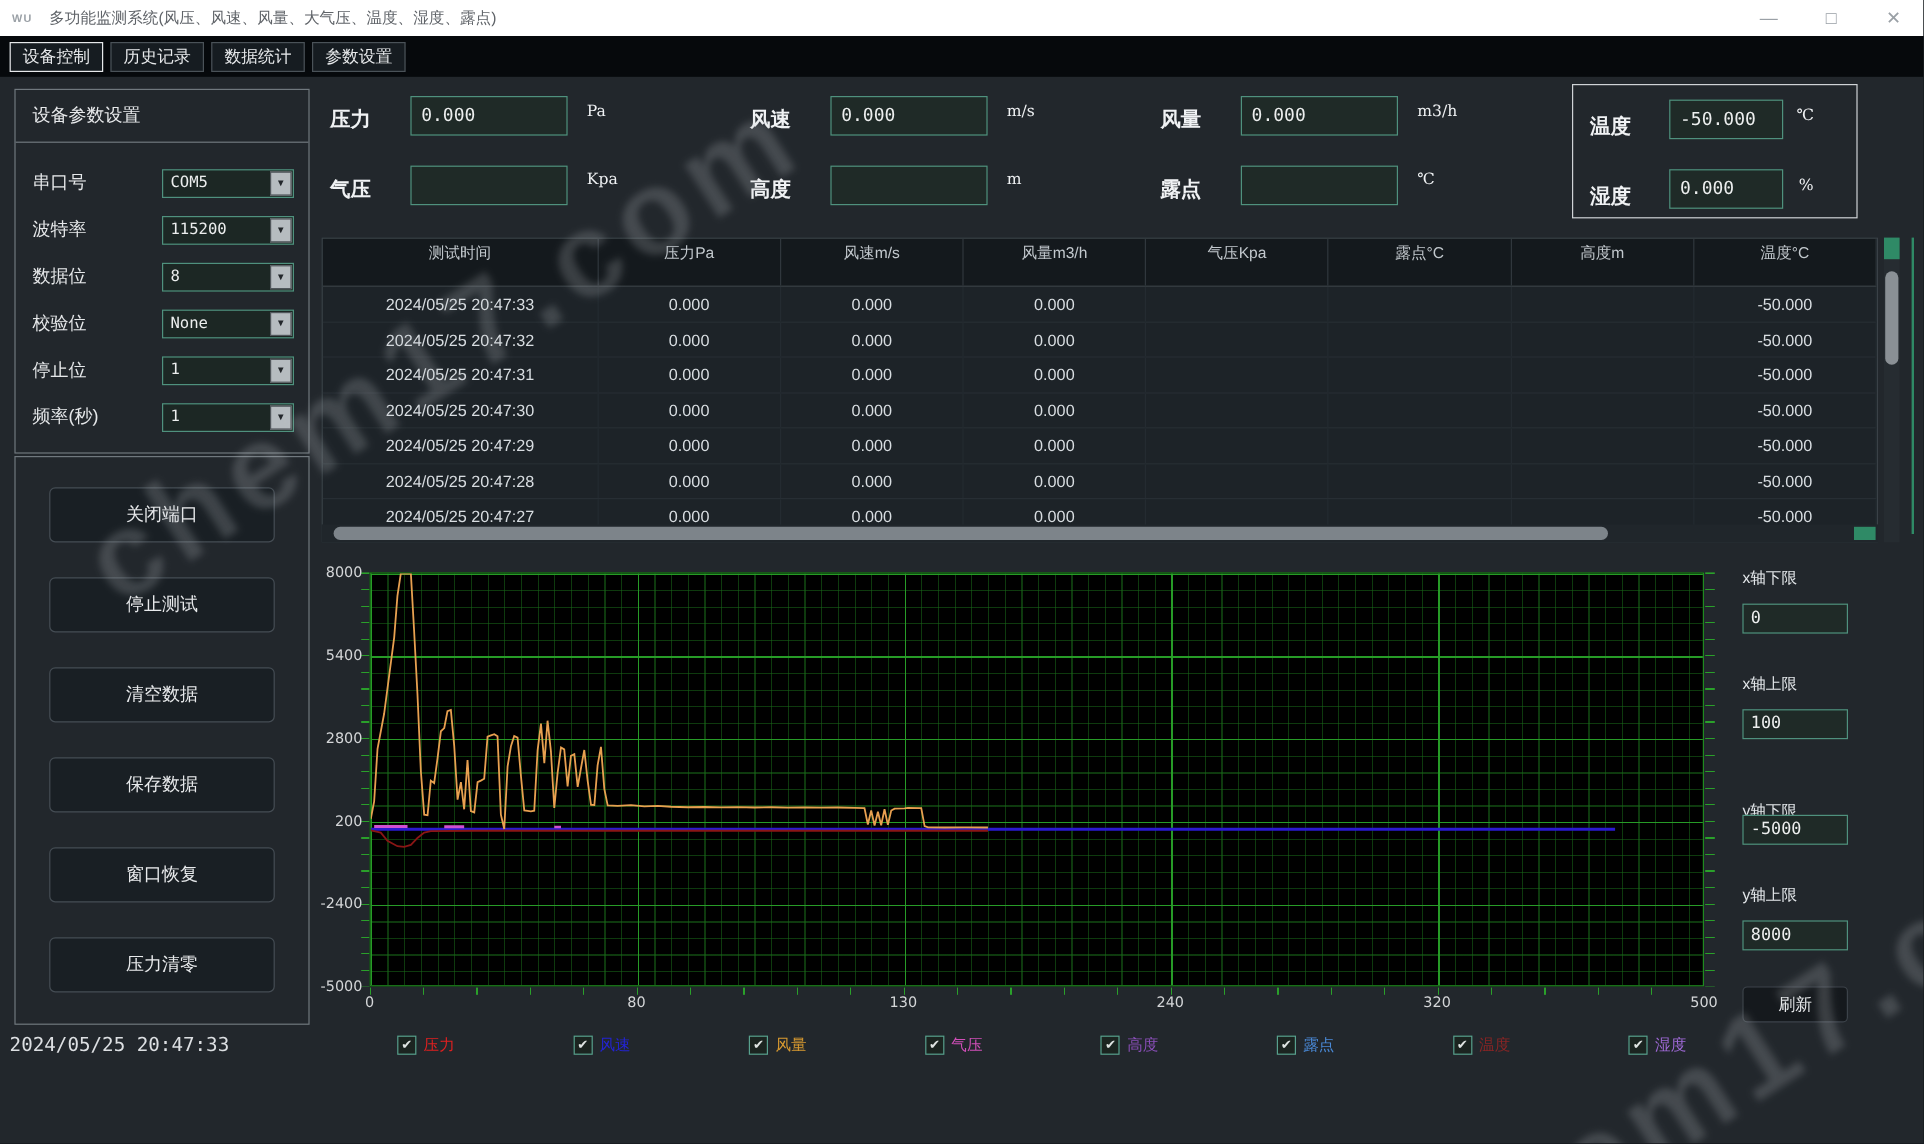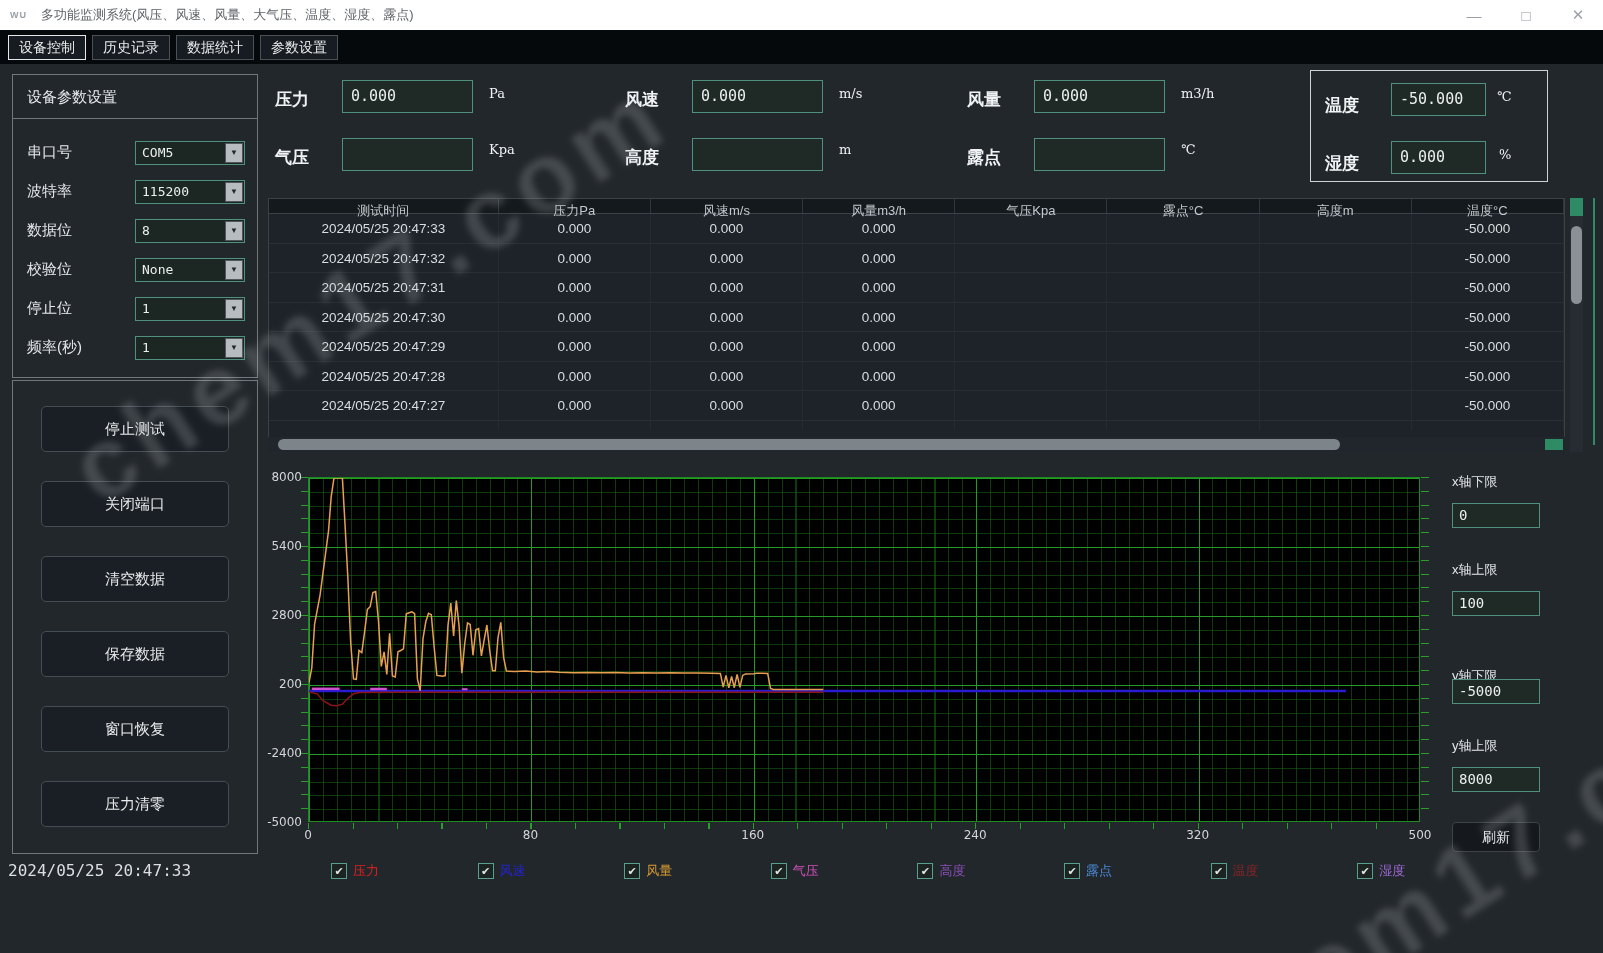--- a/index.html
+++ b/index.html
@@ -24,21 +24,21 @@
   .combo .cval{flex:1;padding-left:6px;font-size:13px;color:#eceeee;font-family:"DejaVu Sans Mono",monospace;}
   .combo .dd{width:18px;height:20px;margin-right:1px;background:#b6bcc0;border:1px solid #50565b;color:#23272b;font-size:8px;display:flex;align-items:center;justify-content:center;}
   .sidebtn{display:block;width:188px;height:46px;margin:0 auto;background:#191f24;border:1px solid #454d54;border-radius:5px;color:#e8eaec;font-size:15px;text-align:center;line-height:44px;}
   
   .rlabel{position:absolute;font-size:17px;color:#f0f2f4;font-weight:bold;}
   .rinput{position:absolute;width:131px;height:33px;border:1px solid #4f917e;background:#1f2a27;color:#eceeee;font-size:15px;font-family:"DejaVu Sans Mono",monospace;line-height:31px;padding-left:8px;}
   .runit{position:absolute;font-size:13px;color:#f0f2f4;font-family:"DejaVu Serif",serif;}
   .envbox{position:absolute;left:1310px;top:70px;width:238px;height:112px;border:1px solid #cfd3d6;}
   
   .table{position:absolute;left:268px;top:198px;width:1297px;height:254px;background:#1d2328;border:1px solid #3a4147;overflow:hidden;}
-  .thead{display:flex;height:15px;background:#14191d;border-bottom:1px solid #3a4147;}
+  .thead{display:flex;height:40px;background:#14191d;border-bottom:1px solid #3a4147;}
   .th{font-size:13px;color:#c2c8cd;text-align:center;line-height:23px;border-right:1px solid #30373d;}
   .tbodywrap{height:216px;overflow:hidden;}
   .tr{display:flex;height:29.5px;border-bottom:1px solid #272e34;}
   .td{font-size:13.5px;color:#d8dde1;text-align:center;line-height:29px;border-right:1px solid #242b31;}
   .hscroll{position:absolute;left:268px;top:437px;width:1297px;height:15px;background:#20262b;}
   .hthumb{position:absolute;left:10px;top:2px;width:1062px;height:11px;background:#7d848a;border-radius:6px;}
   .hgreen{position:absolute;right:2px;top:2px;width:18px;height:11px;background:#2f8a66;}
   .vscroll{position:absolute;left:1570px;top:198px;width:13px;height:254px;background:#262c31;}
   .vgreen{position:absolute;left:0;top:0;width:13px;height:18px;background:#2f8a66;}
   .vthumb{position:absolute;left:1px;top:28px;width:11px;height:78px;background:#8a9095;border-radius:6px;}
@@ -138,22 +138,22 @@
           <div class="combo">
             <span class="cval">1</span>
             <div class="dd">▼</div>
           </div>
         </div>
       </div>
   </div>
 
   <div class="panel" style="left:12px;top:380px;width:246px;height:474px;display:flex;flex-direction:column;gap:29px;padding-top:25px;">
     <div id="sidebtns" style="display:flex;flex-direction:column;gap:29px;">
+        <div class="sidebtn">关闭端口</div>
         <div class="sidebtn">停止测试</div>
-        <div class="sidebtn">关闭端口</div>
         <div class="sidebtn">清空数据</div>
         <div class="sidebtn">保存数据</div>
         <div class="sidebtn">窗口恢复</div>
         <div class="sidebtn">压力清零</div>
       </div>
   </div>
 
   <div id="readouts">
       <span class="rlabel" style="left: 275px; top: 88px;">压力</span>
       <div class="rinput" style="left: 342px; top: 80px;">0.000</div>
@@ -305,21 +305,21 @@
       <span class="ytick" style="left: 258px; top: 477px;">8000</span>
       <span class="ytick" style="left: 258px; top: 546px;">5400</span>
       <span class="ytick" style="left: 258px; top: 615px;">2800</span>
       <span class="ytick" style="left: 258px; top: 684px;">200</span>
       <span class="ytick" style="left: 258px; top: 753px;">-2400</span>
       <span class="ytick" style="left: 258px; top: 822px;">-5000</span>
     </div>
   <div id="xticks">
       <span class="xtick" style="left: 308px; top: 828px;">0</span>
       <span class="xtick" style="left: 530.4px; top: 828px;">80</span>
-      <span class="xtick" style="left: 752.8px; top: 828px;">160</span>
+      <span class="xtick" style="left: 752.8px; top: 828px;">130</span>
       <span class="xtick" style="left: 975.2px; top: 828px;">240</span>
       <span class="xtick" style="left: 1197.6px; top: 828px;">320</span>
       <span class="xtick" style="left: 1420px; top: 828px;">500</span>
     </div>
 
   <div id="axisctl">
       <div class="axlabel" style="top: 473px;">x轴下限</div>
       <div class="axinput" style="top: 503px;">0</div>
       <div class="axlabel" style="top: 561px;">x轴上限</div>
       <div class="axinput" style="top: 591px;">100</div>

